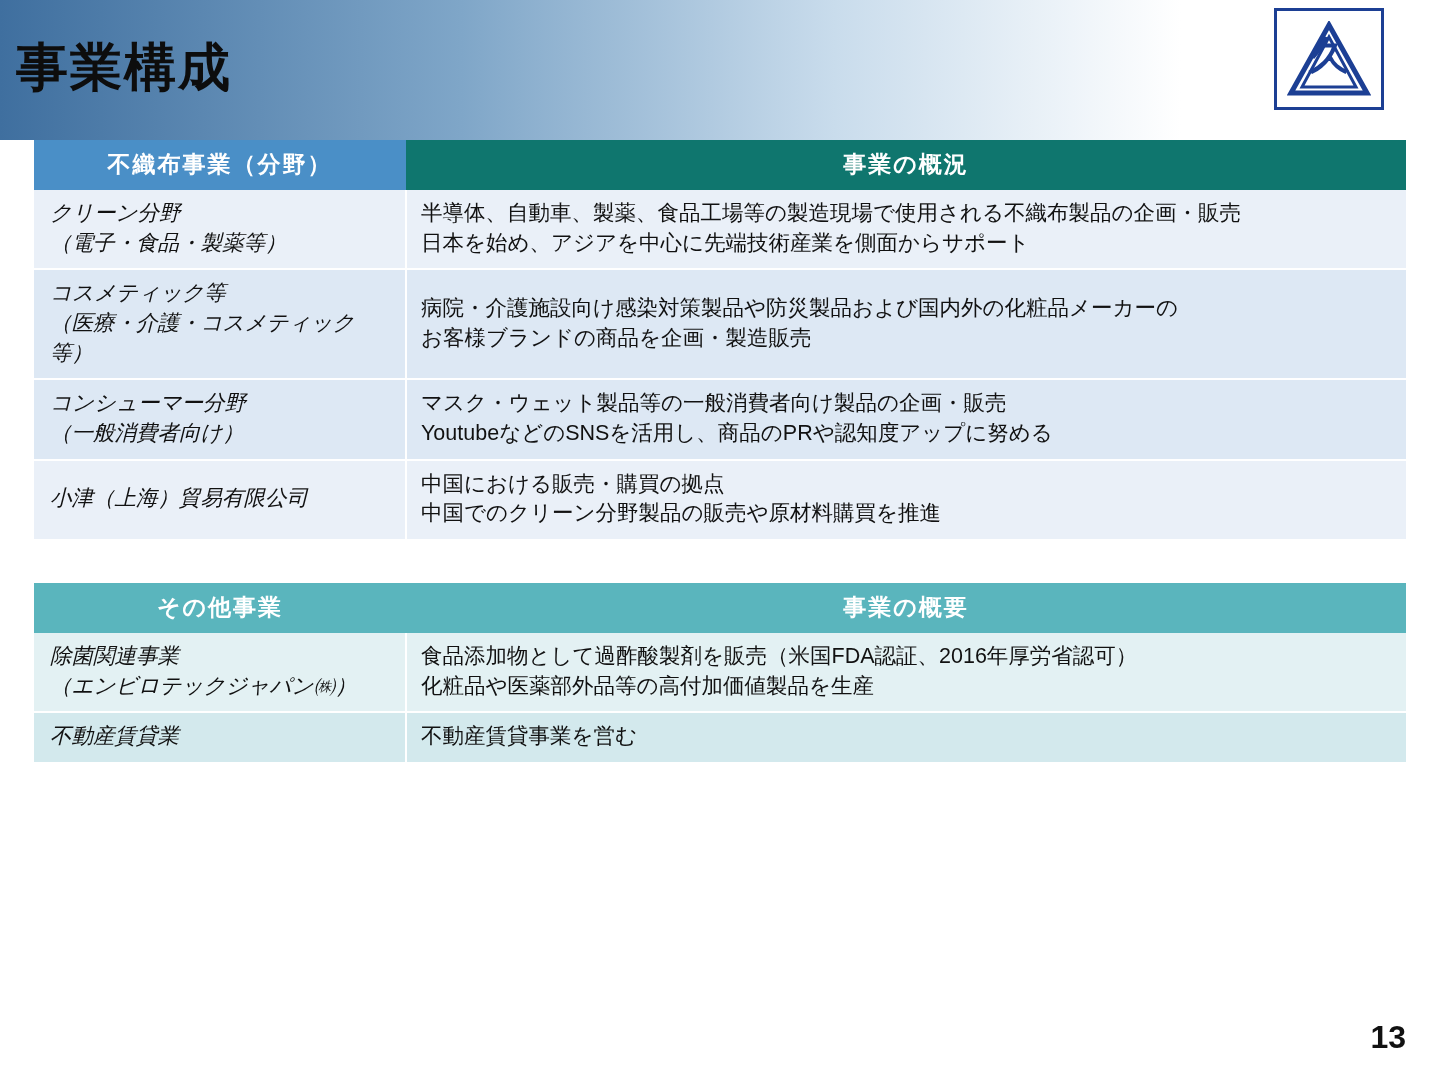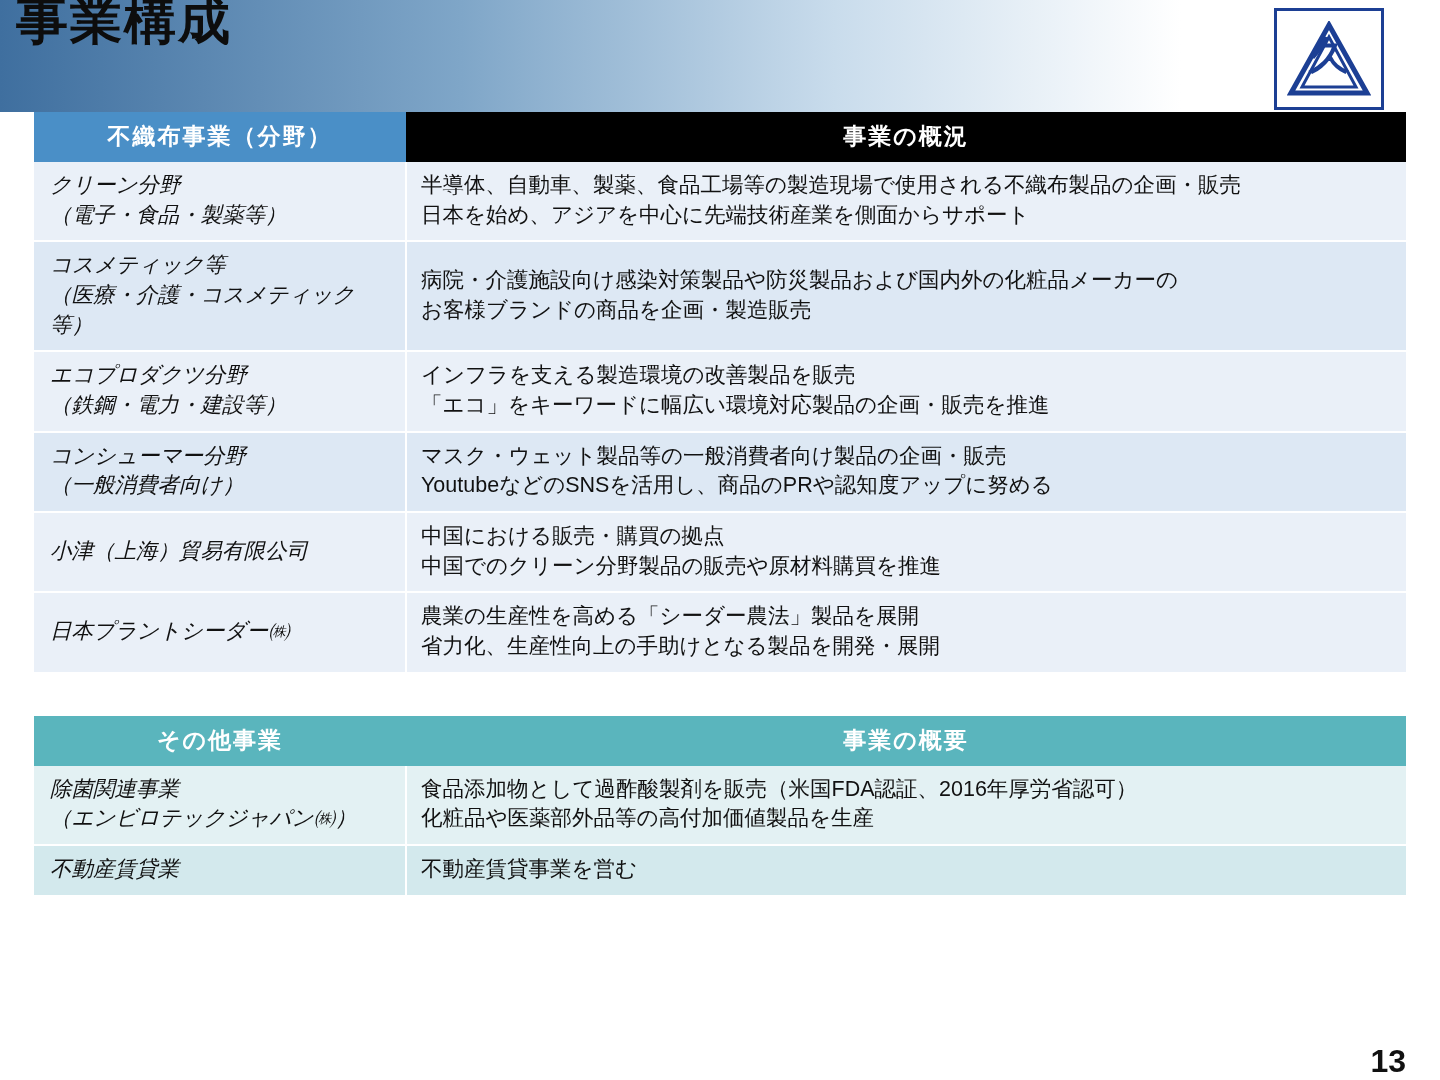--- a/index.html
+++ b/index.html
@@ -12,23 +12,24 @@
     background: #ffffff;
     font-family: "Liberation Sans", "DejaVu Sans", sans-serif;
     color: #1a1a1a;
     position: relative;
     overflow: hidden;
   }
 
   
   .slide-header {
     position: relative;
-    height: 112px;
+    height: 140px;
     background: linear-gradient(to right, #3f6f9f 0%, #7fa6c8 32%, #c9dcec 58%, #ffffff 82%, #ffffff 100%);
     display: flex;
+    align-items: center;
   }
   .slide-title {
     font-size: 52px;
     font-weight: bold;
     color: #0d0d0d;
     letter-spacing: 2px;
     padding-left: 16px;
     line-height: 1;
     margin-top: -6px;
   }
@@ -93,42 +94,42 @@
     line-height: 1.38;
     color: #111;
   }
   table.biz td.name {
     padding-left: 16px;
     font-style: italic;
   }
 
   
   .t1 th.h-name { background: #4a8fc7; width: 372px; }
-  .t1 th.h-desc { background: #000000; }
+  .t1 th.h-desc { background: #0f766e; }
   .t1 tr.row-a td { background: #eaf0f8; }
   .t1 tr.row-b td { background: #dde8f4; }
   .t1 td { border-bottom: 2px solid #ffffff; }
   .t1 td.name { border-right: 2px solid #ffffff; }
 
   
   .spacer { height: 42px; }
   .t2 th.h-name { background: #5ab5bd; width: 372px; }
   .t2 th.h-desc { background: #5ab5bd; }
   .t2 tr.row-a td { background: #e3f1f3; }
   .t2 tr.row-b td { background: #d3e9ed; }
   .t2 td { border-bottom: 2px solid #ffffff; }
   .t2 td.name { border-right: 2px solid #ffffff; }
 
   .line2 { display: block; }
 
   
   .page-number {
     position: absolute;
     right: 34px;
-    bottom: 0;
+    bottom: 24px;
     font-size: 32px;
     font-weight: bold;
     color: #111;
   }
 </style>
 </head>
 <body>
 
 <div class="slide-header">
   <div class="slide-title">事業構成</div>
@@ -165,56 +166,37 @@
       <tr class="row-b">
         <td class="name">
           <span class="line2">コスメティック等</span>
           <span class="line2">（医療・介護・コスメティック等）</span>
         </td>
         <td class="desc">
           <span class="line2">病院・介護施設向け感染対策製品や防災製品および国内外の化粧品メーカーの</span>
           <span class="line2">お客様ブランドの商品を企画・製造販売</span>
         </td>
       </tr>
-      <tr class="row-a">
-        <td class="name">
-          <span class="line2">エコプロダクツ分野</span>
-          <span class="line2">（鉄鋼・電力・建設等）</span>
-        </td>
-        <td class="desc">
-          <span class="line2">インフラを支える製造環境の改善製品を販売</span>
-          <span class="line2">「エコ」をキーワードに幅広い環境対応製品の企画・販売を推進</span>
-        </td>
-      </tr>
       <tr class="row-b">
         <td class="name">
           <span class="line2">コンシューマー分野</span>
           <span class="line2">（一般消費者向け）</span>
         </td>
         <td class="desc">
           <span class="line2">マスク・ウェット製品等の一般消費者向け製品の企画・販売</span>
           <span class="line2">YoutubeなどのSNSを活用し、商品のPRや認知度アップに努める</span>
         </td>
       </tr>
       <tr class="row-a">
         <td class="name">
           <span class="line2">小津（上海）貿易有限公司</span>
         </td>
         <td class="desc">
           <span class="line2">中国における販売・購買の拠点</span>
           <span class="line2">中国でのクリーン分野製品の販売や原材料購買を推進</span>
-        </td>
-      </tr>
-      <tr class="row-a">
-        <td class="name">
-          <span class="line2">日本プラントシーダー㈱</span>
-        </td>
-        <td class="desc">
-          <span class="line2">農業の生産性を高める「シーダー農法」製品を展開</span>
-          <span class="line2">省力化、生産性向上の手助けとなる製品を開発・展開</span>
         </td>
       </tr>
     </tbody>
   </table>
 </div>
 
 <div class="spacer"></div>
 
 <div class="table-wrap">
   <table class="biz t2">

